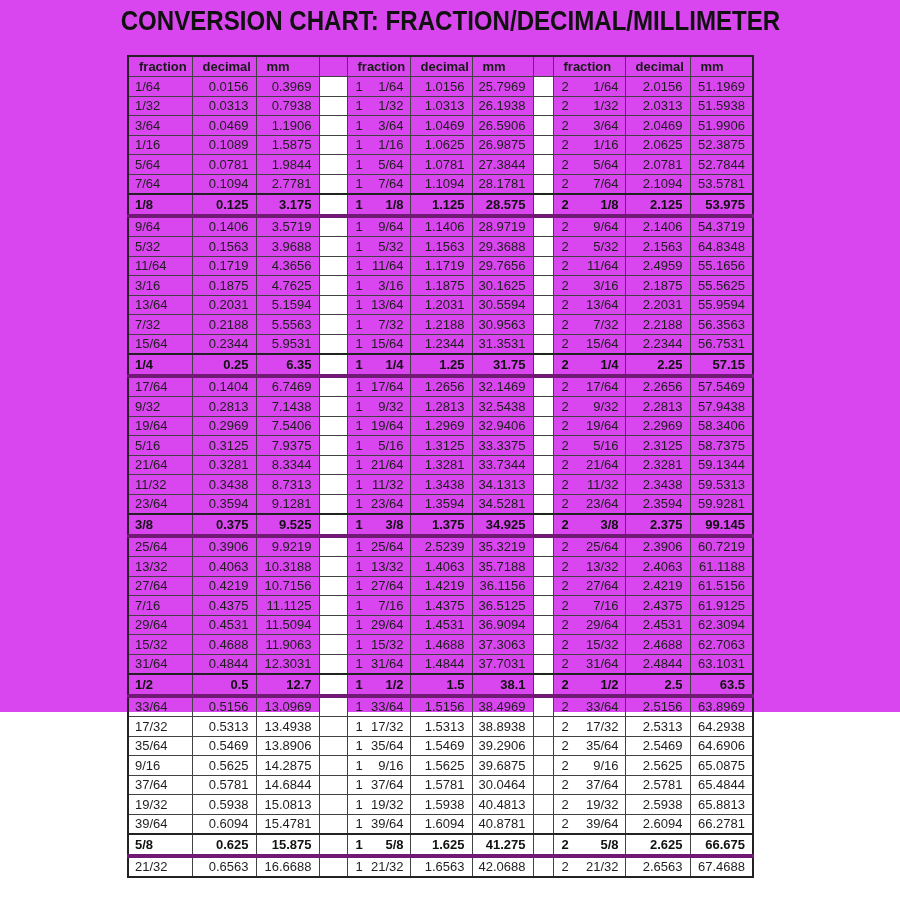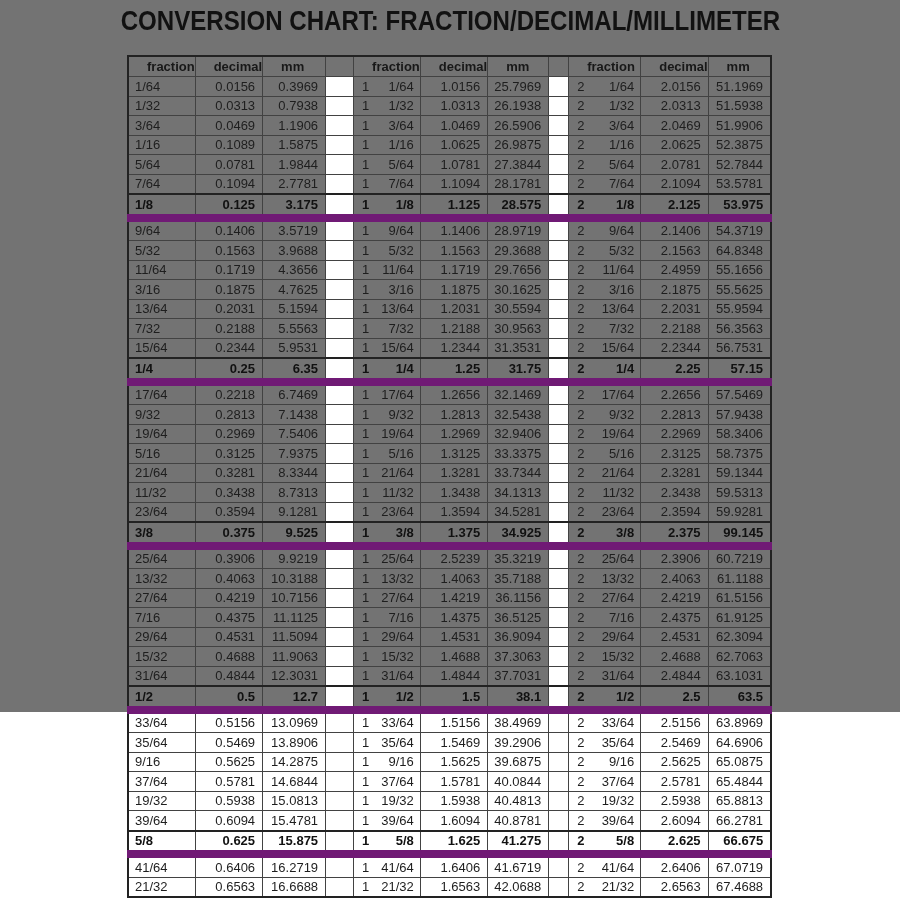--- a/index.html
+++ b/index.html
@@ -11,21 +11,21 @@
     width: 900px;
     height: 900px;
     font-family: "Liberation Sans", sans-serif;
     color: #1e1e1e;
     overflow: hidden;
   }
   .page {
     position: relative;
     width: 900px;
     height: 712px;
-    background: #737373;
+    background: #d946ef;
   }
   .title-wrap {
     position: absolute;
     top: 5px;
     left: 0;
     right: 0;
     text-align: center;
   }
   .title {
     display: inline-block;
@@ -52,21 +52,21 @@
     border: 1px solid #424242;
     height: 18.5px;
     padding: 0;
     vertical-align: middle;
     white-space: nowrap;
     overflow: hidden;
   }
   .conv th {
     font-weight: 700;
     text-align: left;
-    padding-left: 18px;
+    padding-left: 10px;
     height: 19px;
     color: #181818;
   }
   .conv td.f {
     text-align: left;
     padding-left: 6px;
   }
   .conv td.num {
     text-align: right;
     padding-right: 7px;
@@ -77,21 +77,21 @@
     align-items: center;
     padding: 0 6px 0 8px;
     height: 100%;
   }
   .conv td.sp {
     background: #ffffff;
   }
   .conv tr.bold td {
     font-weight: 700;
     border-top: 2px solid #222222;
-    border-bottom: 8px solid #701a75;
+    border-bottom: 4px solid #701a75;
     color: #111111;
   }
 </style>
 </head>
 <body>
 
 <div class="page">
 
   <div class="title-wrap">
     <h1 class="title">CONVERSION CHART: FRACTION/DECIMAL/MILLIMETER</h1>
@@ -467,21 +467,21 @@
             <div class="wfi">
               <span>2</span>
               <span>1/4</span>
             </div>
           </td>
           <td class="num">2.25</td>
           <td class="num">57.15</td>
         </tr>
         <tr>
           <td class="f">17/64</td>
-          <td class="num">0.2218</td>
+          <td class="num">0.1404</td>
           <td class="num">6.7469</td>
           <td class="sp"></td>
           <td class="wf">
             <div class="wfi">
               <span>1</span>
               <span>17/64</span>
             </div>
           </td>
           <td class="num">1.2656</td>
           <td class="num">32.1469</td>
@@ -857,20 +857,43 @@
           <td class="wf">
             <div class="wfi">
               <span>2</span>
               <span>33/64</span>
             </div>
           </td>
           <td class="num">2.5156</td>
           <td class="num">63.8969</td>
         </tr>
         <tr>
+          <td class="f">17/32</td>
+          <td class="num">0.5313</td>
+          <td class="num">13.4938</td>
+          <td class="sp"></td>
+          <td class="wf">
+            <div class="wfi">
+              <span>1</span>
+              <span>17/32</span>
+            </div>
+          </td>
+          <td class="num">1.5313</td>
+          <td class="num">38.8938</td>
+          <td class="sp"></td>
+          <td class="wf">
+            <div class="wfi">
+              <span>2</span>
+              <span>17/32</span>
+            </div>
+          </td>
+          <td class="num">2.5313</td>
+          <td class="num">64.2938</td>
+        </tr>
+        <tr>
           <td class="f">35/64</td>
           <td class="num">0.5469</td>
           <td class="num">13.8906</td>
           <td class="sp"></td>
           <td class="wf">
             <div class="wfi">
               <span>1</span>
               <span>35/64</span>
             </div>
           </td>
@@ -914,21 +937,21 @@
           <td class="num">0.5781</td>
           <td class="num">14.6844</td>
           <td class="sp"></td>
           <td class="wf">
             <div class="wfi">
               <span>1</span>
               <span>37/64</span>
             </div>
           </td>
           <td class="num">1.5781</td>
-          <td class="num">40.0844</td>
+          <td class="num">30.0464</td>
           <td class="sp"></td>
           <td class="wf">
             <div class="wfi">
               <span>2</span>
               <span>37/64</span>
             </div>
           </td>
           <td class="num">2.5781</td>
           <td class="num">65.4844</td>
         </tr>
@@ -993,43 +1016,20 @@
           <td class="num">41.275</td>
           <td class="sp"></td>
           <td class="wf">
             <div class="wfi">
               <span>2</span>
               <span>5/8</span>
             </div>
           </td>
           <td class="num">2.625</td>
           <td class="num">66.675</td>
-        </tr>
-        <tr>
-          <td class="f">41/64</td>
-          <td class="num">0.6406</td>
-          <td class="num">16.2719</td>
-          <td class="sp"></td>
-          <td class="wf">
-            <div class="wfi">
-              <span>1</span>
-              <span>41/64</span>
-            </div>
-          </td>
-          <td class="num">1.6406</td>
-          <td class="num">41.6719</td>
-          <td class="sp"></td>
-          <td class="wf">
-            <div class="wfi">
-              <span>2</span>
-              <span>41/64</span>
-            </div>
-          </td>
-          <td class="num">2.6406</td>
-          <td class="num">67.0719</td>
         </tr>
         <tr>
           <td class="f">21/32</td>
           <td class="num">0.6563</td>
           <td class="num">16.6688</td>
           <td class="sp"></td>
           <td class="wf">
             <div class="wfi">
               <span>1</span>
               <span>21/32</span>

